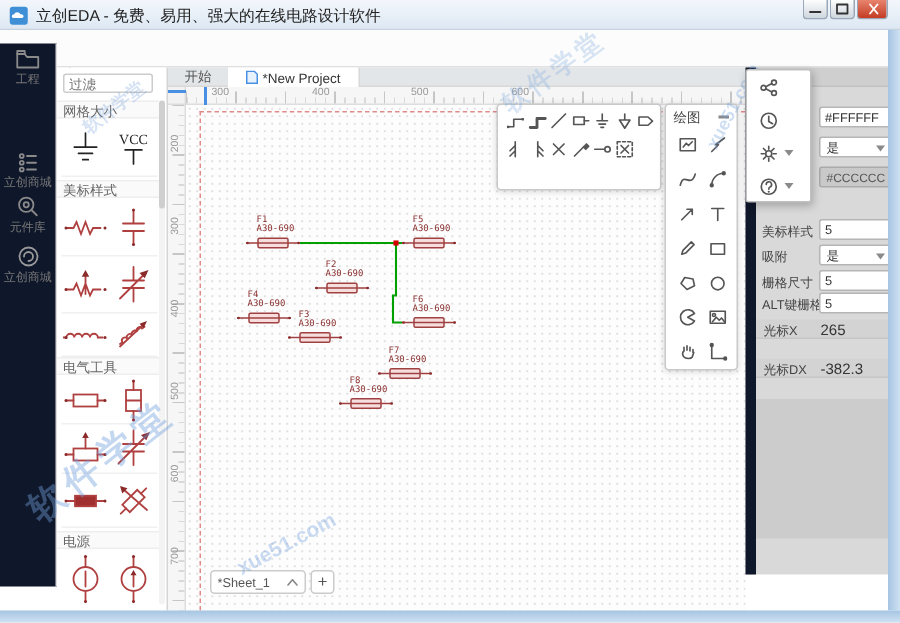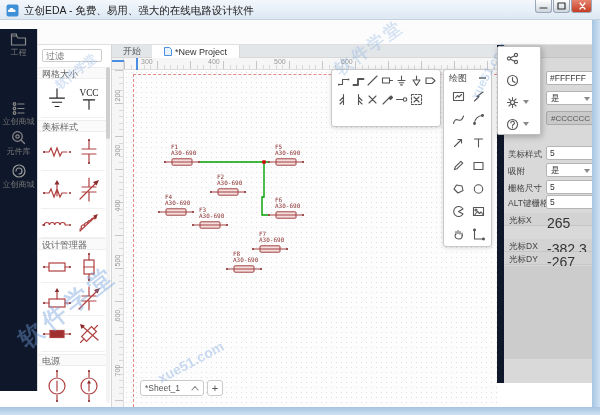--- a/index.html
+++ b/index.html
@@ -70,21 +70,21 @@
 #rightpanel{left:497px;top:45px;width:95px;height:338px;background:#d9d9d9;border-left:7px solid #0f172a}
 #rphdr{position:absolute;left:0;top:0;width:95px;height:13px;background:#cfcfcf;border-bottom:1px solid #c2c2c2}
 .prow{position:absolute;left:0;width:95px;height:16px}
 .plabel{position:absolute;left:4px;top:3px;font-size:8.5px;color:#444;white-space:nowrap}
 .pinput{position:absolute;left:42px;top:0;width:48px;height:14px;border:1px solid #b5b5b5;border-radius:2px;font-size:8.5px;padding:0 3px;color:#333;background:#fff}
 .psel{position:absolute;left:42px;top:0;width:48px;height:14px;border:1px solid #b5b5b5;border-radius:2px;font-size:8.5px;color:#333;background:#fff;line-height:13px;padding-left:4px}
 .psel .caret{position:absolute;right:3px;top:5px}
 .pswatch{position:absolute;left:42px;top:0;width:48px;height:14px;border:1px solid #aaa;border-radius:2px;font-size:8px;color:#555;background:#c9c9c9;line-height:13px;padding-left:4px}
 .crow{position:absolute;left:0;width:95px;height:13px;border-bottom:1px solid #c6c6c6;background:#d3d3d3}
 .crow .cl2{position:absolute;left:5px;top:2px;font-size:8.5px;color:#444}
-.crow .cv2{position:absolute;left:43px;top:2px;font-size:14px;color:#333}
+.crow .cv2{position:absolute;left:43px;top:2px;font-size:10px;color:#333}
 #rpbottom{position:absolute;left:0;top:269px;width:95px;height:93px;background:#cccccc}
 
 #dropdown{left:497px;top:46px;width:44px;height:89px;background:#fff;border:1px solid #c0c0c0;border-radius:2px;box-shadow:1px 2px 6px rgba(0,0,0,.25);z-index:10}
 .ddrow{position:absolute;left:0;width:44px;height:22px;display:flex;align-items:center;padding-left:8px;gap:4px}
 
 #sheettab{left:140px;top:380px;width:64px;height:16px;background:#fff;border:1px solid #cbcbcb;border-radius:3px;z-index:4;display:flex;align-items:center;padding:0 4px;gap:3px}
 #sheettab .sl{font-size:8.5px;color:#555;flex:1}
 #plusbtn{left:207px;top:380px;width:16px;height:16px;background:#fff;border:1px solid #cbcbcb;border-radius:3px;z-index:4;font-size:11px;color:#555;text-align:center;line-height:14px}
 
 #frameR{left:592px;top:20px;width:8px;height:387px;background:linear-gradient(to right,#a6c4e2,#cfe2f3);z-index:20}
@@ -286,21 +286,21 @@
       <div class="cell" style="left:32px">
         <svg class="sym" width="30" height="24" viewBox="0 0 30 24">
             <g transform="rotate(-35 15 12)">
               <path d="M4 12h2a2 2 0 0 1 4 0 2 2 0 0 1 4 0 2 2 0 0 1 4 0 2 2 0 0 1 4 0h2"></path>
             </g>
             <path d="M6 20L22 5"></path>
             <path class="dot" d="M24 3l-5 1.8 2.8 2.8z"></path>
           </svg>
       </div>
     </div>
-    <div class="lhdr" style="top:193px">设计管理器</div>
+    <div class="lhdr" style="top:193px">电气工具</div>
     <div class="lrow" style="top:206px;height:32px">
       <div class="cell" style="left:0">
         <svg class="sym" width="30" height="28" viewBox="0 0 30 28">
             <path d="M2 14h5M23 14h5"></path>
             <rect x="7" y="10" width="16" height="8"></rect>
             <circle class="dot" cx="2" cy="14" r="1"></circle>
             <circle class="dot" cx="28" cy="14" r="1"></circle>
           </svg>
       </div>
       <div class="cell" style="left:32px">
@@ -699,24 +699,20 @@
       <input class="pinput" value="5" style="">
     </div>
     <div class="crow" style="top:168px">
       <span class="cl2">光标X</span>
       <span class="cv2">265</span>
     </div>
     <div class="crow" style="top:194px">
       <span class="cl2">光标DX</span>
       <span class="cv2">-382.3</span>
     </div>
-    <div class="crow" style="top:207px">
-      <span class="cl2">光标DY</span>
-      <span class="cv2">-267</span>
-    </div>
     <div id="rpbottom" style="top:221px"></div>
   </div>
 
   <div id="dropdown" class="abs">
     <div class="ddrow" style="top:0">
       <svg class="tic" width="13" height="13" viewBox="0 0 13 13">
           <circle cx="3" cy="6.5" r="1.6"></circle>
           <circle cx="10" cy="3" r="1.6"></circle>
           <circle cx="10" cy="10" r="1.6"></circle>
           <path d="M4.5 5.8l4.1-2.1M4.5 7.2l4.1 2.1"></path>

